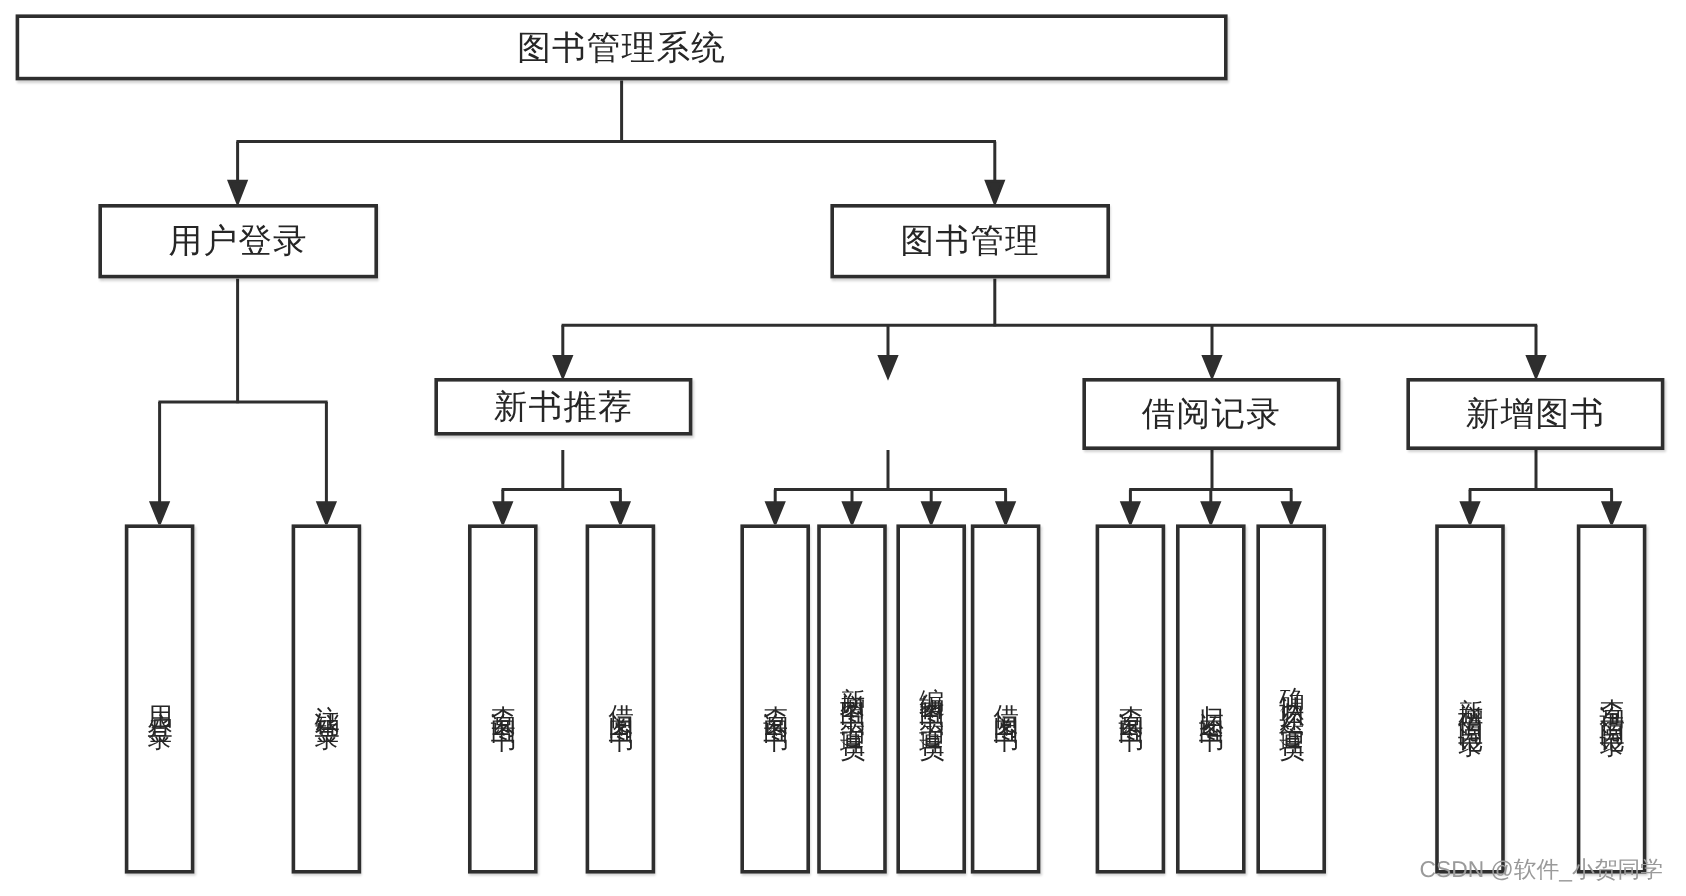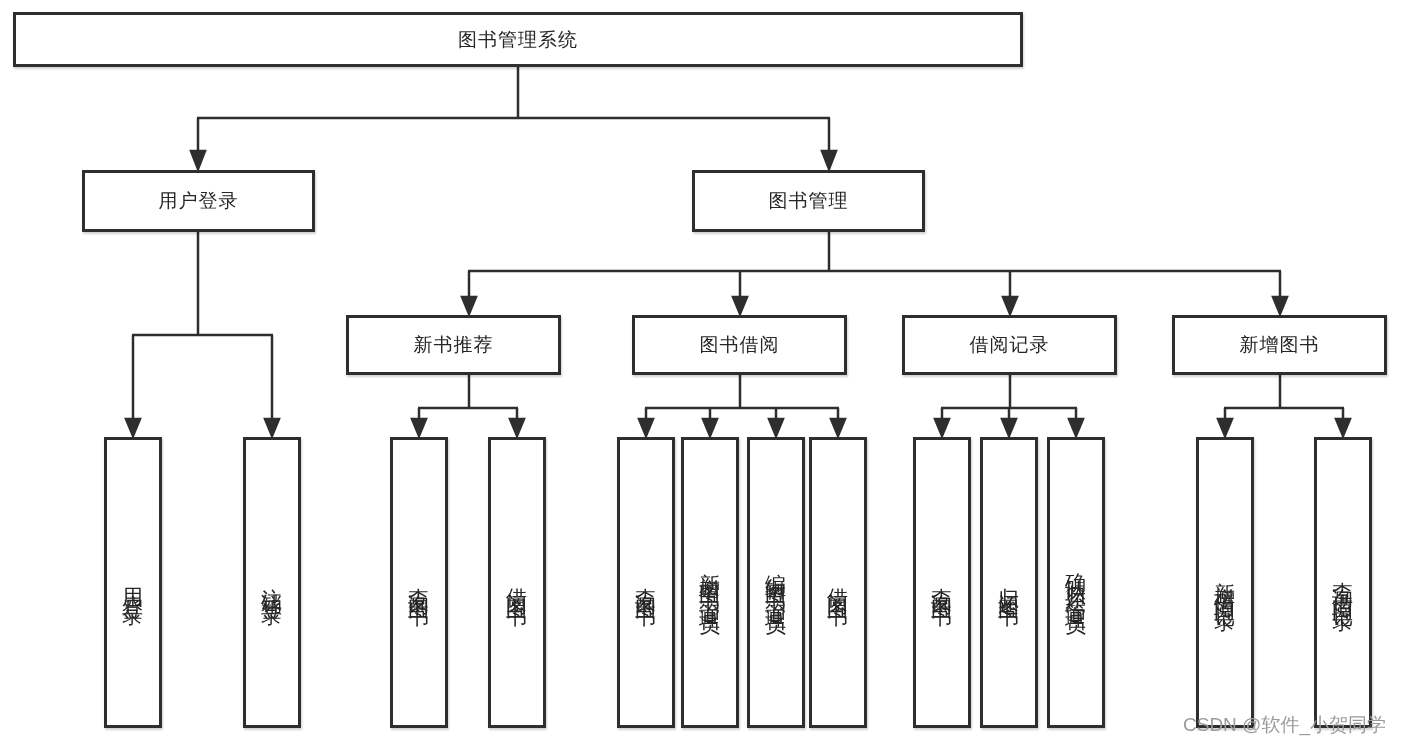--- a/index.html
+++ b/index.html
@@ -25,21 +25,21 @@
     box-sizing: border-box;
     border: 3px solid #2e2e2e;
     background: #ffffff;
     display: flex;
     align-items: center;
     justify-content: center;
     color: #262626;
     box-shadow: 1px 2px 2px rgba(0,0,0,0.18);
   }
   .h-node span {
-    font-size: 19px;
+    font-size: 28px;
     letter-spacing: 1px;
     white-space: nowrap;
   }
   .v-node span {
     writing-mode: vertical-rl;
     text-orientation: mixed;
     font-size: 21px;
     letter-spacing: 6px;
     line-height: 1;
   }
@@ -126,25 +126,22 @@
     <span>图书管理系统</span>
   </div>
 
   <div class="node h-node" style="left:82px;top:170px;width:233px;height:62px">
     <span>用户登录</span>
   </div>
   <div class="node h-node" style="left:692px;top:170px;width:233px;height:62px">
     <span>图书管理</span>
   </div>
 
-  <div class="node h-node" style="left:346px;top:315px;width:215px;height:60px">
+  <div class="node h-node" style="left:362px;top:315px;width:215px;height:48px">
     <span>新书推荐</span>
-  </div>
-  <div class="node h-node" style="left:632px;top:315px;width:215px;height:60px">
-    <span>图书借阅</span>
   </div>
   <div class="node h-node" style="left:902px;top:315px;width:215px;height:60px">
     <span>借阅记录</span>
   </div>
   <div class="node h-node" style="left:1172px;top:315px;width:215px;height:60px">
     <span>新增图书</span>
   </div>
 
   <div class="node v-node" style="left:104px;top:437px;width:58px;height:291px">
     <span>用户登录</span>

